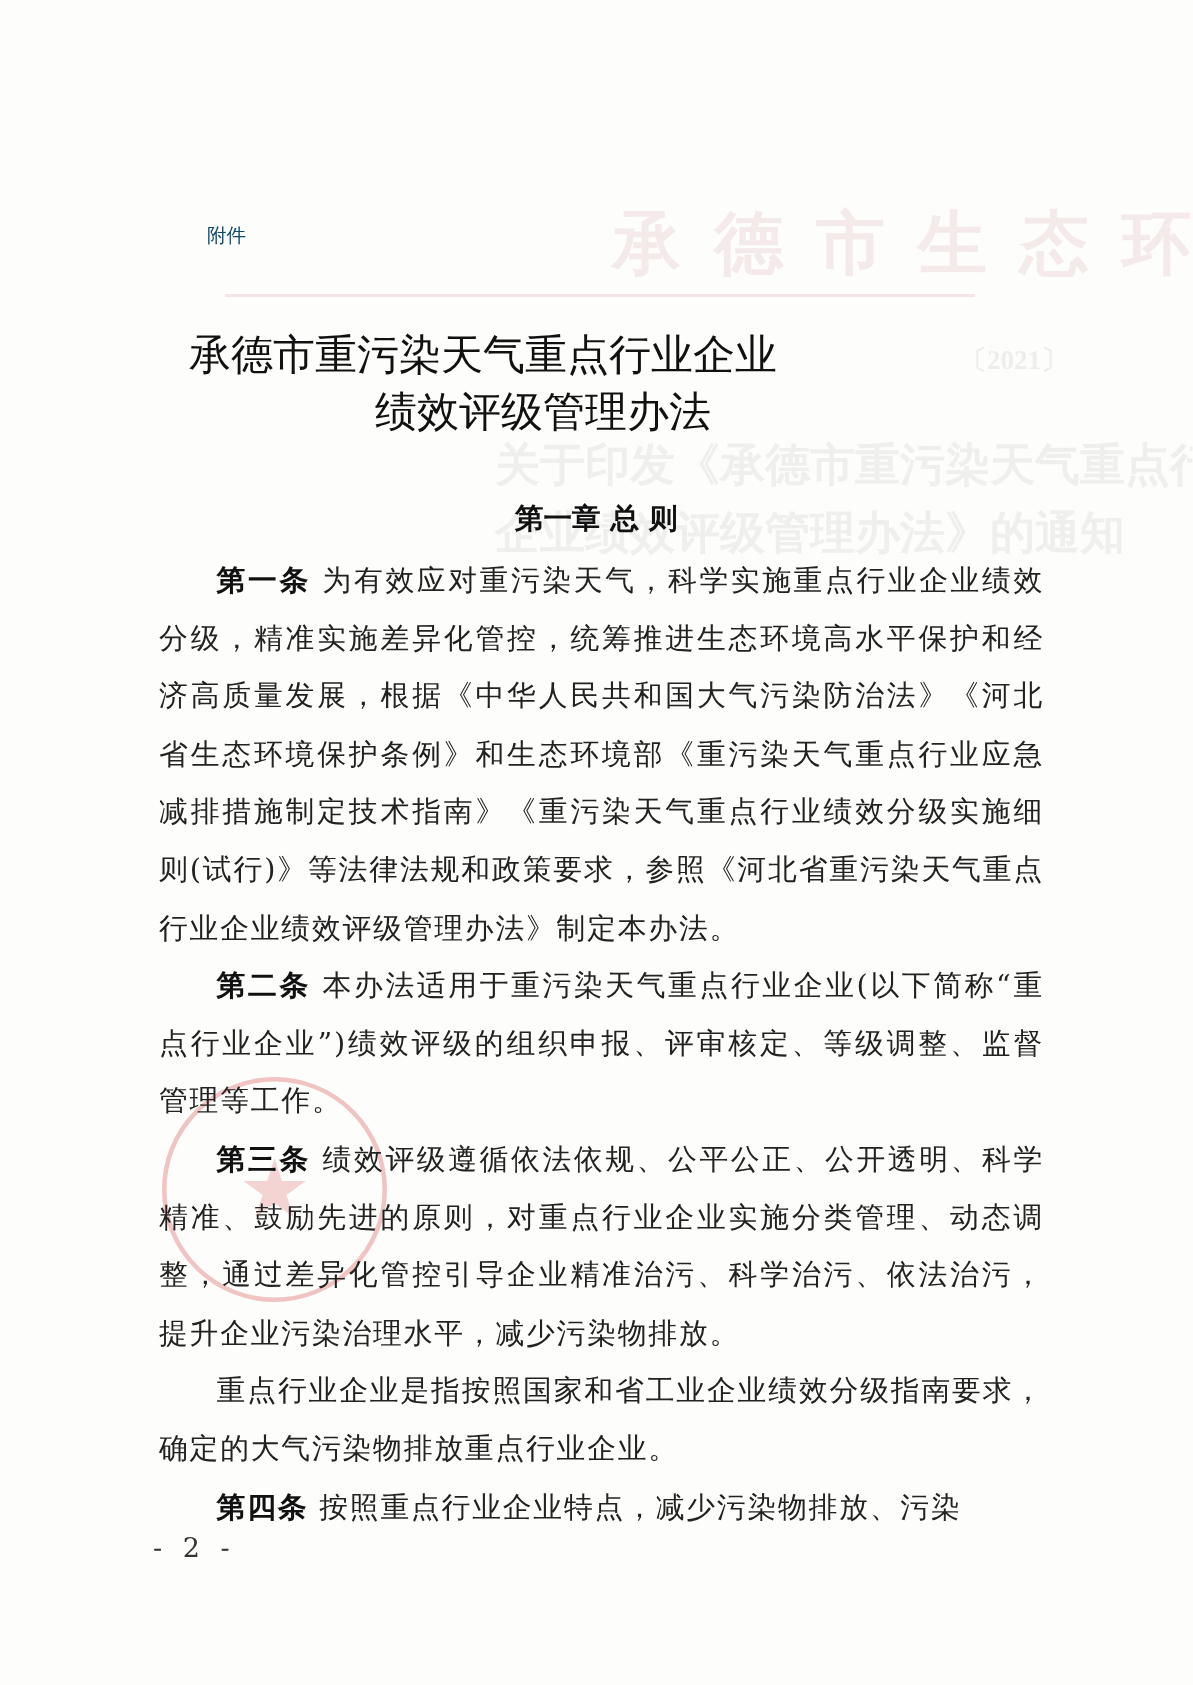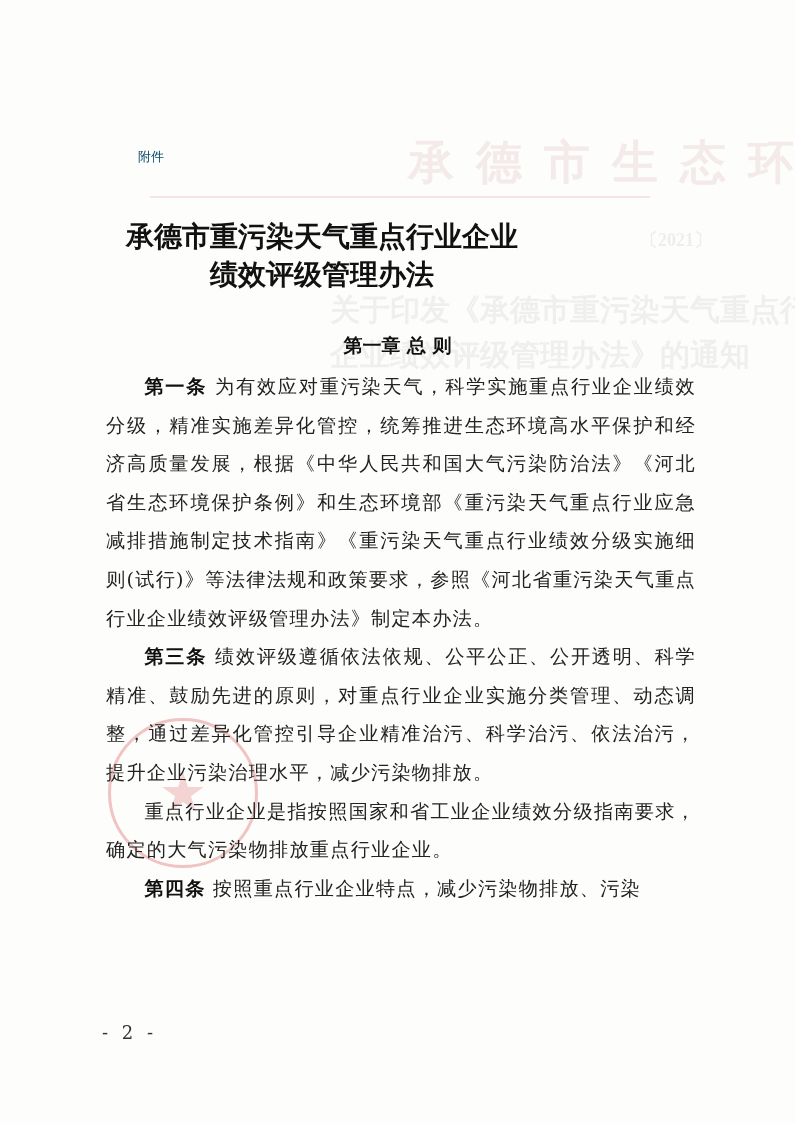--- a/index.html
+++ b/index.html
@@ -26,24 +26,24 @@
     .stamp-star {
       position: absolute; left: 50%; top: 50%; transform: translate(-50%,-50%);
       color: rgba(215,90,90,0.25); font-size: 54px; line-height: 1;
     }
     .attachment {
       position: absolute; left: 106px; top: 148px; font-size: 13px;
       font-family: "DejaVu Sans", sans-serif; color: #0c4a6e; margin-left: 32px;
     }
     .title {
       position: absolute; left: 0; width: 644px; text-align: center;
-      font-size: 28px; font-weight: bold; letter-spacing: 0px; color: #111;
+      font-size: 28px; font-weight: normal; letter-spacing: 0px; color: #111;
     }
     .title-1 { top: 218px; }
-    .title-2 { top: 256px; }
+    .title-2 { top: 256px; margin-left: 40px; }
     .chapter {
       position: absolute; left: 0; width: 795px; text-align: center; top: 333px;
       font-family: "DejaVu Sans", sans-serif; font-size: 19px; font-weight: bold; color: #111;
     }
     .body {
       position: absolute; left: 106px; top: 368px; width: 590px;
       font-size: 19.2px; line-height: 38.6px; letter-spacing: 1.2px; color: #222;
       text-align: justify;
     }
     .para { margin: 0; text-indent: 2em; }
@@ -68,18 +68,19 @@
 
 <div class="attachment">附件</div>
 
 <div class="title title-1">承德市重污染天气重点行业企业</div>
 <div class="title title-2">绩效评级管理办法</div>
 
 <div class="chapter">第一章 总 则</div>
 
 <div class="body">
   <p class="para"><b>第一条</b><span> 为有效应对重污染天气，科学实施重点行业企业绩效分级，精准实施差异化管控，统筹推进生态环境高水平保护和经济高质量发展，根据《中华人民共和国大气污染防治法》《河北省生态环境保护条例》和生态环境部《重污染天气重点行业应急减排措施制定技术指南》《重污染天气重点行业绩效分级实施细则(试行)》等法律法规和政策要求，参照《河北省重污染天气重点行业企业绩效评级管理办法》制定本办法。</span></p>
+  <p class="para"><b>第二条</b><span> 本办法适用于重污染天气重点行业企业(以下简称“重点行业企业”)绩效评级的组织申报、评审核定、等级调整、监督管理等工作。</span></p>
   <p class="para"><b>第三条</b><span> 绩效评级遵循依法依规、公平公正、公开透明、科学精准、鼓励先进的原则，对重点行业企业实施分类管理、动态调整，通过差异化管控引导企业精准治污、科学治污、依法治污，提升企业污染治理水平，减少污染物排放。</span></p>
   <p class="para"><span>重点行业企业是指按照国家和省工业企业绩效分级指南要求，确定的大气污染物排放重点行业企业。</span></p>
   <p class="para"><b>第四条</b><span> 按照重点行业企业特点，减少污染物排放、污染</span></p>
 </div>
 
 <div class="page-num">- 2 -</div>
 
 </body></html>

